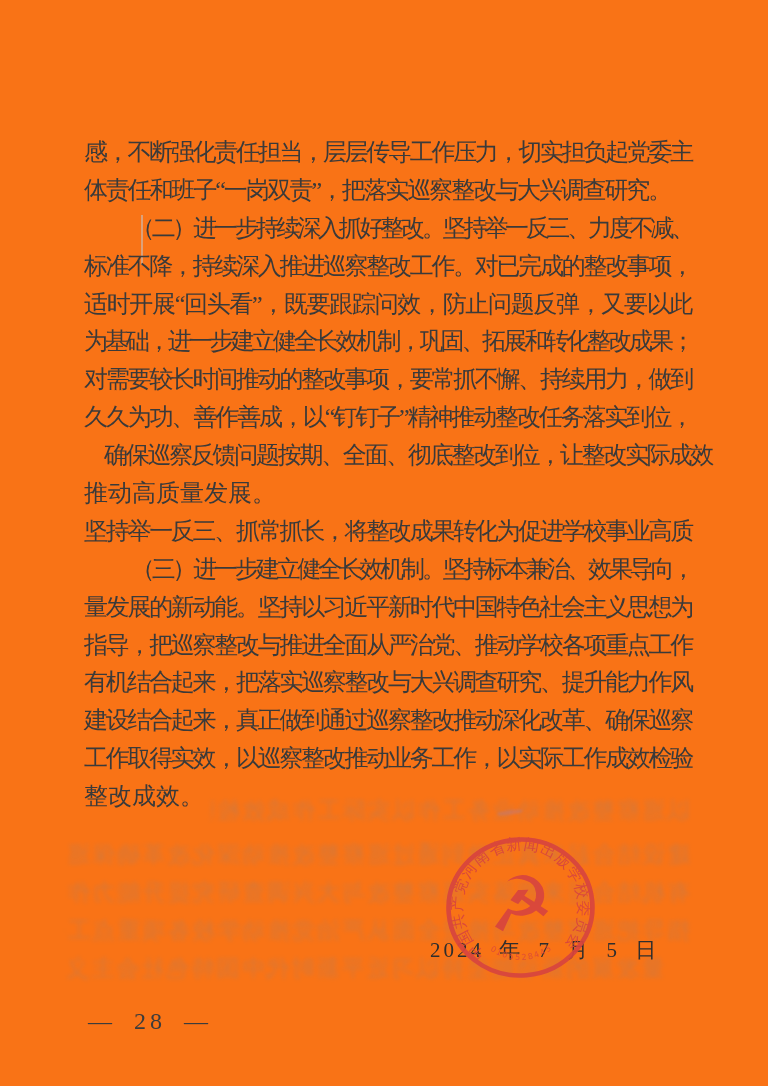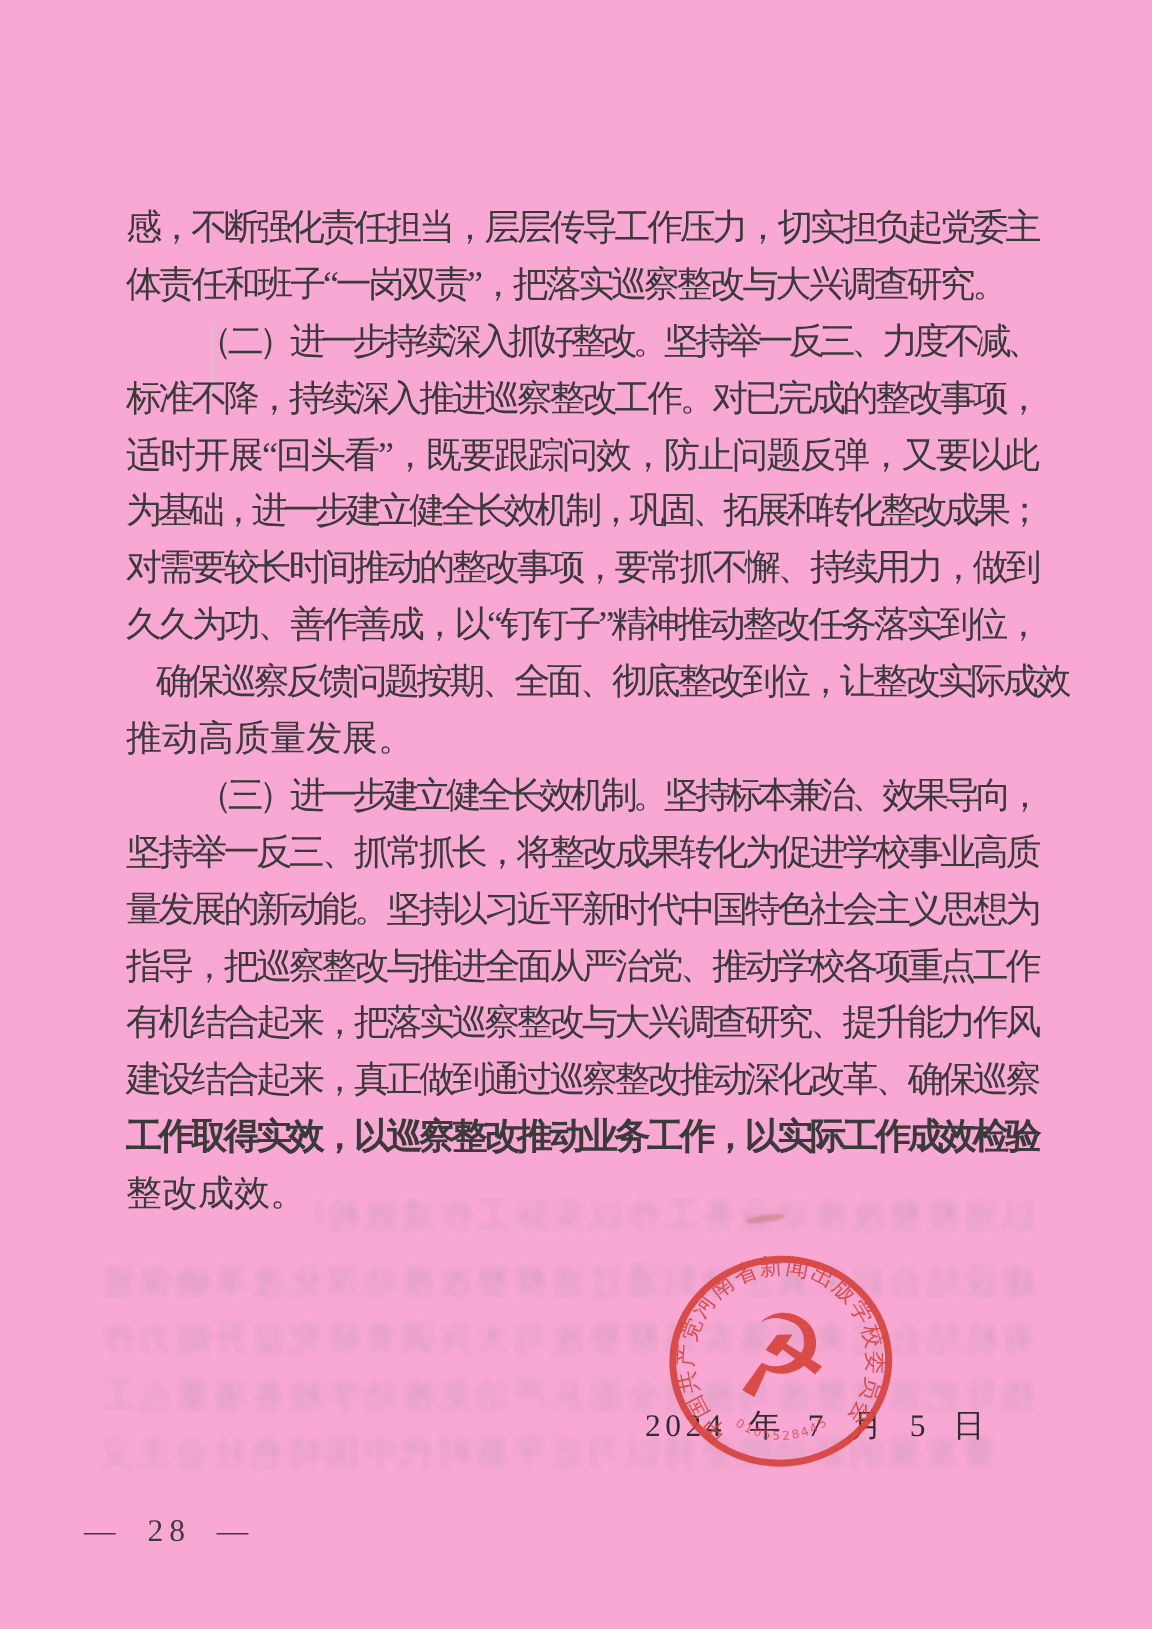--- a/index.html
+++ b/index.html
@@ -1,18 +1,18 @@
 <!DOCTYPE html>
 <html><head>
 <meta charset="utf-8">
 <style>
   html,body{margin:0;padding:0;background:#ffffff;}
   .page{
     position:relative;width:768px;height:1086px;margin:0;
-    background:#f9a8d4;overflow:hidden;
+    background:#f97316;overflow:hidden;
     font-family:"Liberation Serif","DejaVu Serif",serif;
   }
   
   .body-text{position:absolute;left:84px;top:134px;width:608px;z-index:2;}
   .line{
     margin:0;height:37.9px;line-height:37.9px;font-size:24px;
     color:#3a3a3a;white-space:nowrap;
   }
   .indent{padding-left:47px;}
   .lead{font-weight:normal;}
@@ -39,22 +39,22 @@
     white-space:nowrap;
   }
   
   .seal{
     position:absolute;left:445px;top:836px;width:151px;height:143px;
     z-index:4;transform:rotate(-5deg);opacity:.93;
   }
   .seal svg{display:block;width:100%;height:100%;}
   
   .page-number{
-    position:absolute;left:56px;top:1008px;z-index:2;
-    font-size:21px;color:#3c3c3c;letter-spacing:4px;word-spacing:8px;
+    position:absolute;left:88px;top:1008px;z-index:2;
+    font-size:24px;color:#3c3c3c;letter-spacing:4px;word-spacing:8px;
     white-space:nowrap;
   }
 </style>
 </head>
 <body>
 
 <div class="page">
 
   <div class="bleed-layer">
     <div class="bleed" style="left:210px;top:796px;width:480px">以巡察整改推动业务工作以实际工作成效检验整改成效推动</div>
@@ -69,27 +69,27 @@
     <p class="line fit" style="letter-spacing: -2.28571px;"><span class="ln">感，不断强化责任担当，层层传导工作压力，切实担负起党委主</span></p>
     <p class="line fit" style="letter-spacing: -2.11422px;"><span class="ln">体责任和班子“一岗双责”，把落实巡察整改与大兴调查研究。</span></p>
     <p class="line fit indent" style="letter-spacing: -3.22222px;"><span class="ln"><span class="lead">（二）进一步持续深入抓好整改。</span><span>坚持举一反三、力度不减、</span></span></p>
     <p class="line fit" style="letter-spacing: -2.28571px;"><span class="ln">标准不降，持续深入推进巡察整改工作。对已完成的整改事项，</span></p>
     <p class="line fit" style="letter-spacing: -1.33259px;"><span class="ln">适时开展“回头看”，既要跟踪问效，防止问题反弹，又要以此</span></p>
     <p class="line fit" style="letter-spacing: -3.03448px;"><span class="ln">为基础，进一步建立健全长效机制，巩固、拓展和转化整改成果；</span></p>
     <p class="line fit" style="letter-spacing: -2.28571px; text-align: center;"><span class="ln">对需要较长时间推动的整改事项，要常抓不懈、持续用力，做到</span></p>
     <p class="line fit" style="letter-spacing: -2.11422px;"><span class="ln">久久为功、善作善成，以“钉钉子”精神推动整改任务落实到位，</span></p>
     <p class="line fit" style="letter-spacing: -2.28571px; margin-left: 20px;"><span class="ln">确保巡察反馈问题按期、全面、彻底整改到位，让整改实际成效</span></p>
     <p class="line"><span class="ln">推动高质量发展。</span></p>
+    <p class="line fit" style="letter-spacing: -2.28571px;"><span class="ln">坚持举一反三、抓常抓长，将整改成果转化为促进学校事业高质</span></p>
     <p class="line fit indent" style="letter-spacing: -3.22222px;"><span class="ln"><span class="lead">（三）进一步建立健全长效机制。</span><span>坚持标本兼治、效果导向，</span></span></p>
-    <p class="line fit" style="letter-spacing: -2.28571px;"><span class="ln">坚持举一反三、抓常抓长，将整改成果转化为促进学校事业高质</span></p>
     <p class="line fit" style="letter-spacing: -2.28571px;"><span class="ln">量发展的新动能。坚持以习近平新时代中国特色社会主义思想为</span></p>
     <p class="line fit" style="letter-spacing: -2.28571px;"><span class="ln">指导，把巡察整改与推进全面从严治党、推动学校各项重点工作</span></p>
     <p class="line fit" style="letter-spacing: -2.28571px;"><span class="ln">有机结合起来，把落实巡察整改与大兴调查研究、提升能力作风</span></p>
     <p class="line fit" style="letter-spacing: -2.28571px;"><span class="ln">建设结合起来，真正做到通过巡察整改推动深化改革、确保巡察</span></p>
-    <p class="line fit" style="letter-spacing: -2.28571px; font-weight: bold;"><span class="ln">工作取得实效，以巡察整改推动业务工作，以实际工作成效检验</span></p>
+    <p class="line fit" style="letter-spacing: -2.28571px;"><span class="ln">工作取得实效，以巡察整改推动业务工作，以实际工作成效检验</span></p>
     <p class="line"><span class="ln">整改成效。</span></p>
   </main>
 
   <div class="stray-mark"></div>
 
   <div class="date-line">2024 年 7 月 5 日</div>
 
   <div class="seal">
     <svg viewBox="0 0 150 142" xmlns="http://www.w3.org/2000/svg">
       <ellipse cx="75" cy="71" rx="71.5" ry="67.5" fill="none" stroke="#d8453e" stroke-width="4.6"></ellipse>

